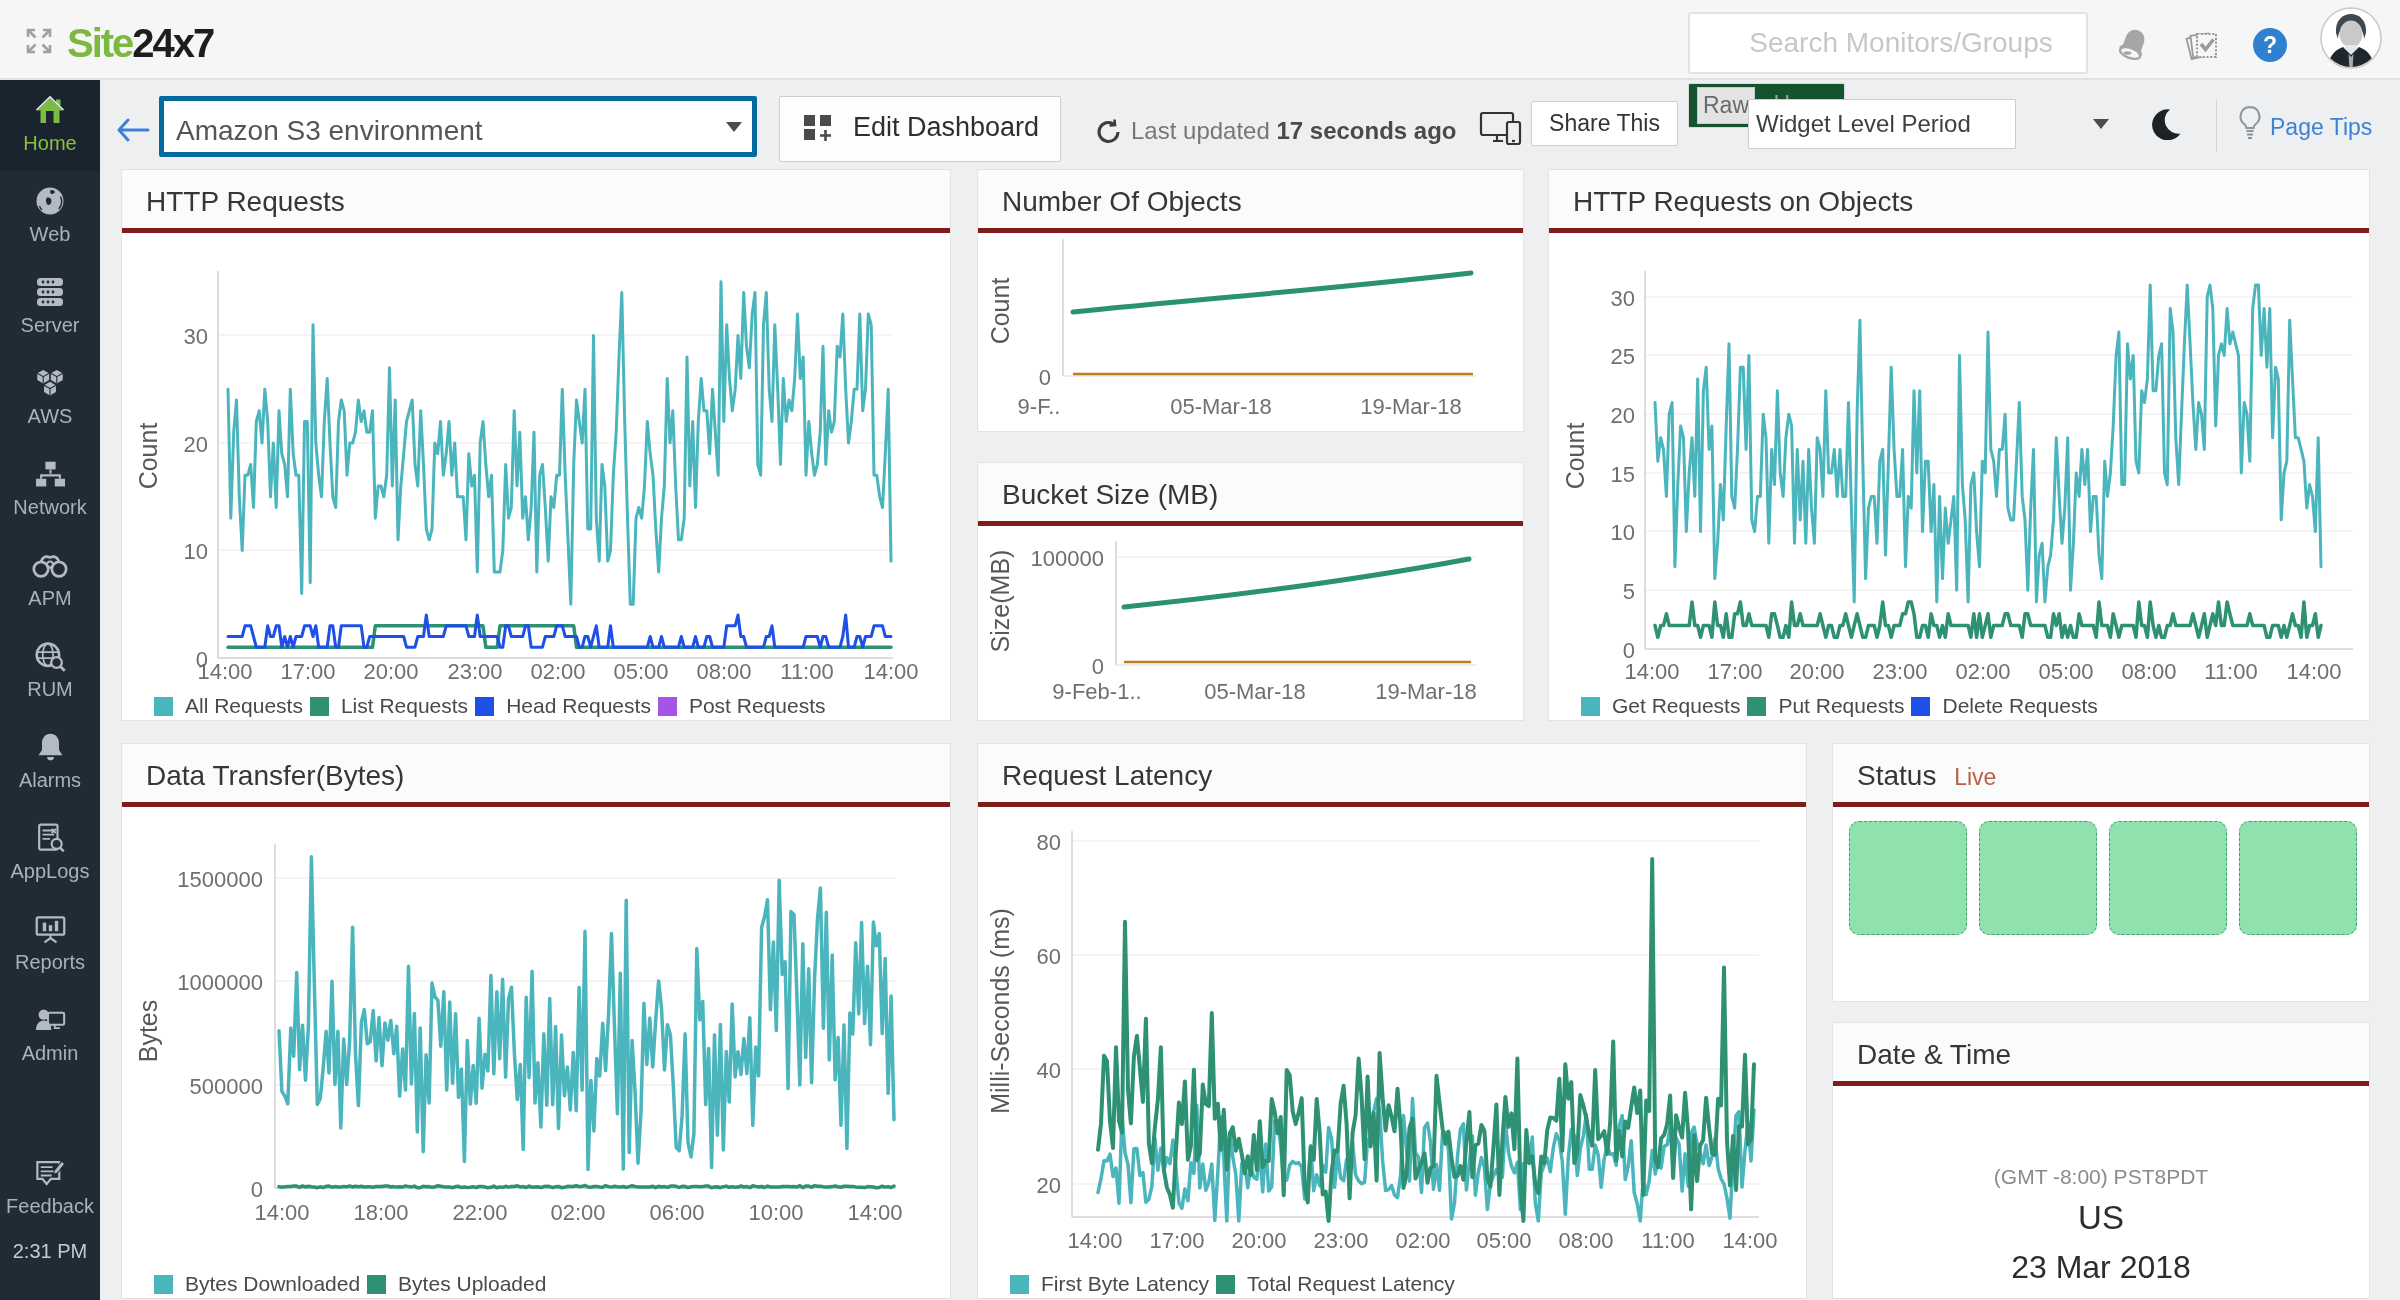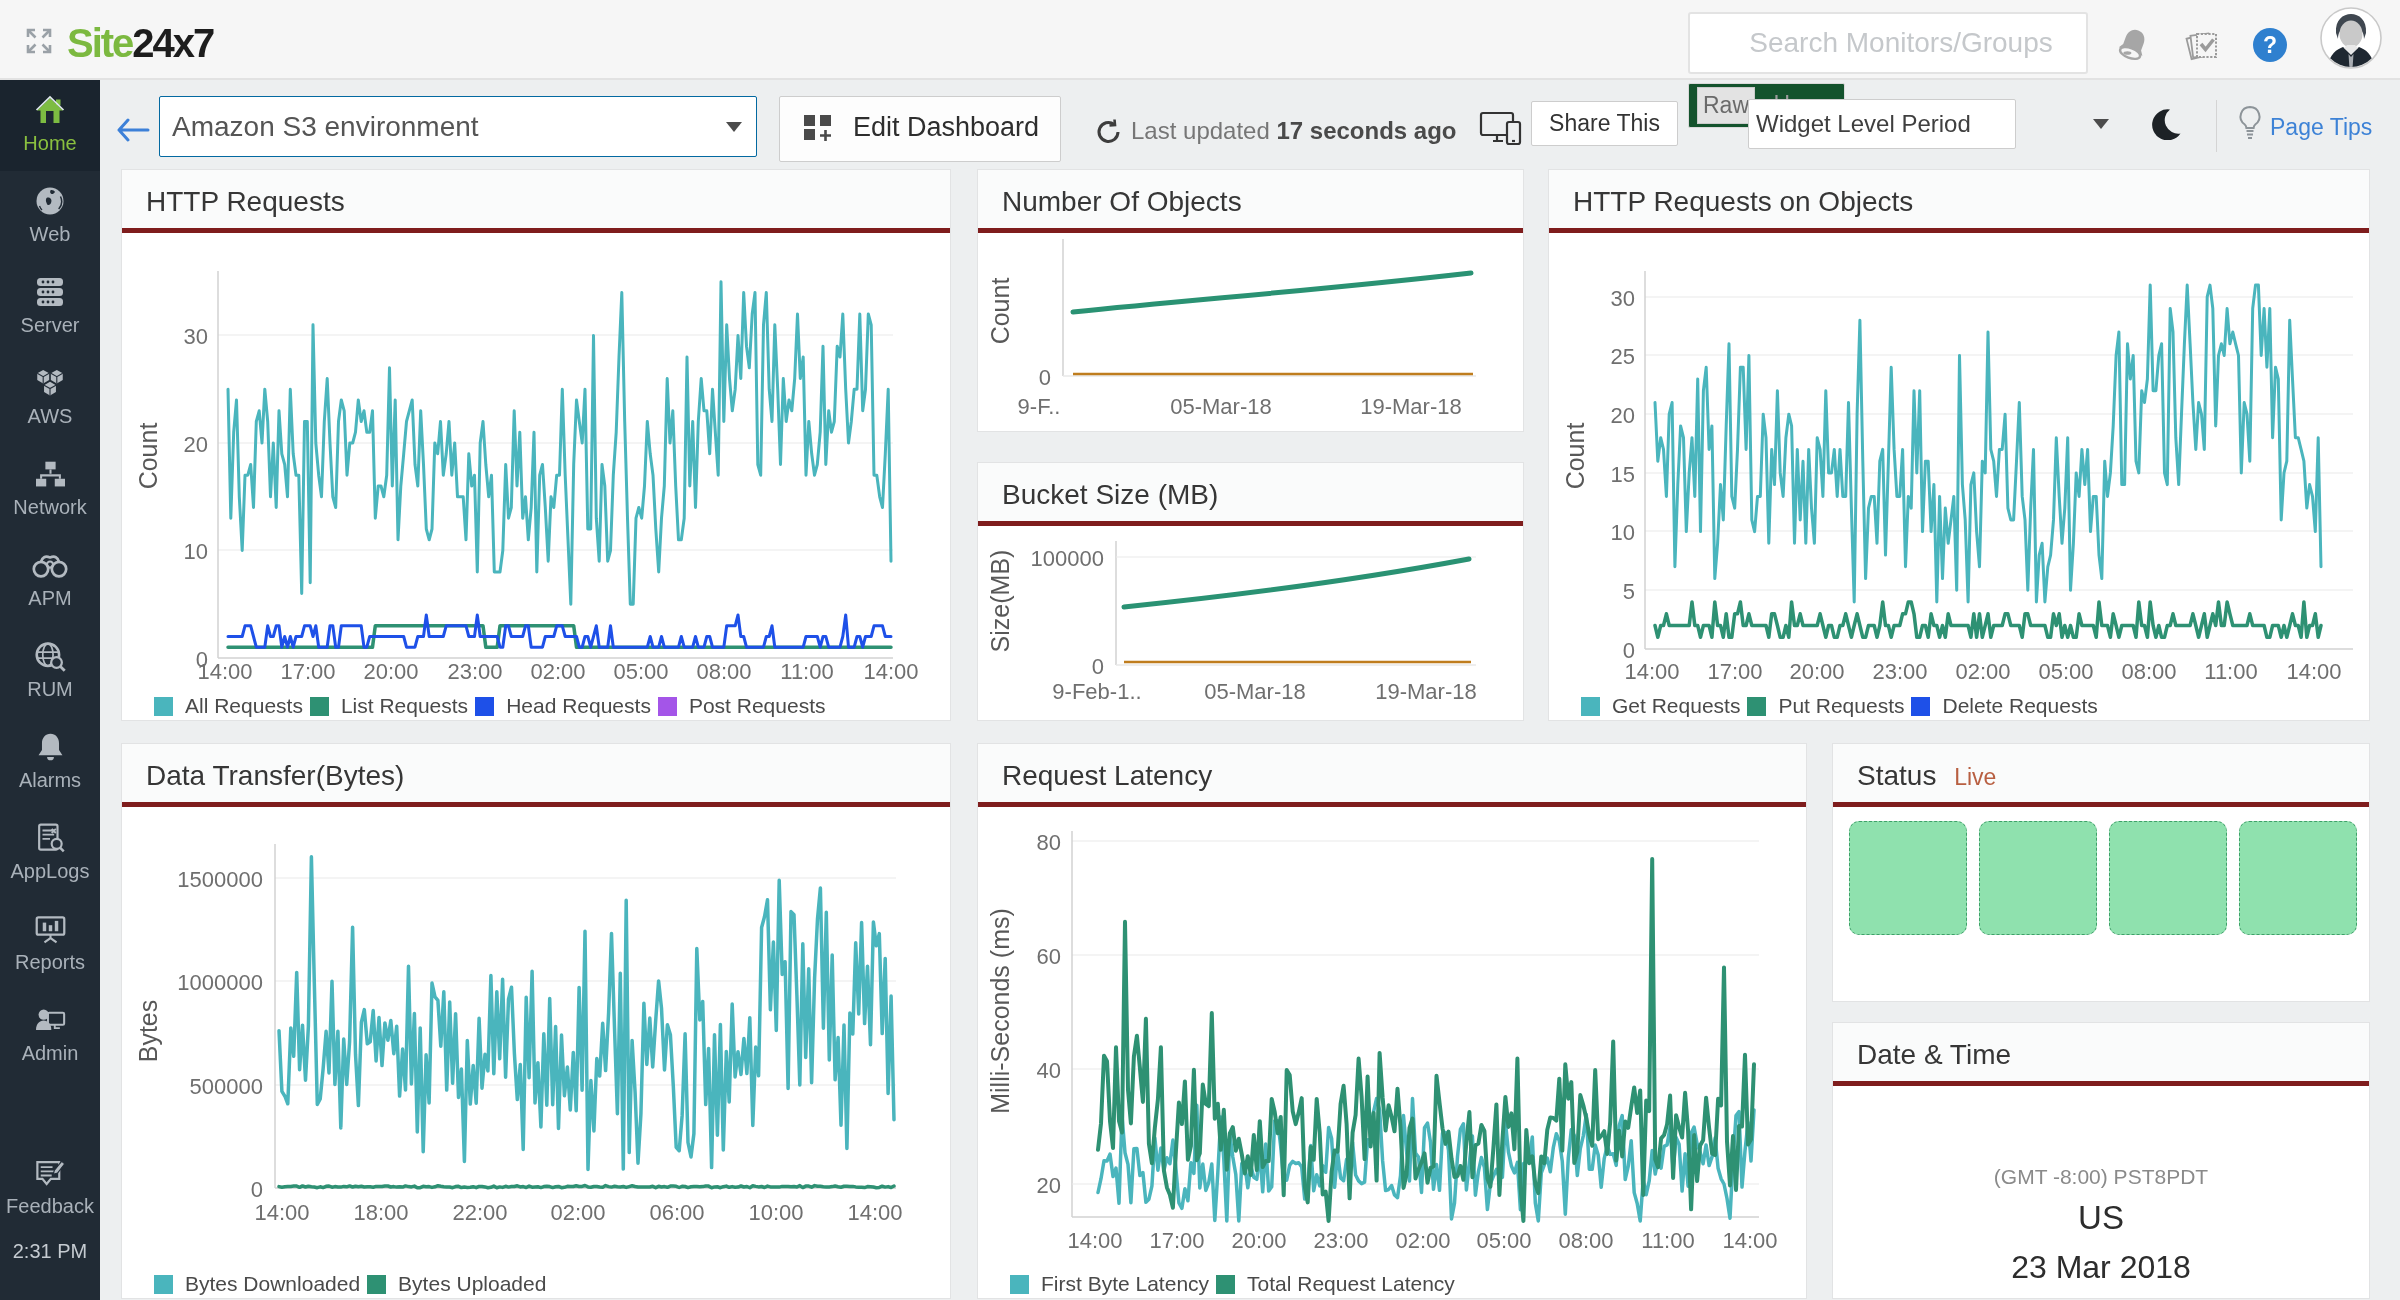--- a/index.html
+++ b/index.html
@@ -225,21 +225,21 @@
       <div class="slb">Feedback</div>
     </div>
     <div class="stime">2:31 PM</div>
   </div>
 
 <div class="tico" style="left:117px;top:118px">
     <svg width="34" height="24" viewBox="0 0 34 24" fill="none" stroke="#3c80d8" stroke-width="3" stroke-linecap="round" stroke-linejoin="round">
       <path d="M11 2 L2 12 L11 22 M2 12 H31"></path>
     </svg>
   </div>
-<div class="abs" style="left:159px;top:96px;width:598px;height:61px;background:#fff;border:1px solid #0369a1;border-radius:2px;line-height:59px;padding-left:12px;font-size:28px;color:#555">Amazon S3 environment</div>
+<div class="abs" style="left:159px;top:96px;width:598px;height:61px;background:#fff;border:5px solid #0369a1;border-radius:2px;line-height:59px;padding-left:12px;font-size:28px;color:#555">Amazon S3 environment</div>
 <div class="tico" style="left:725px;top:121px">
     <svg width="18" height="12" viewBox="0 0 18 12">
       <path d="M1 1 h16 l-8 10 Z" fill="#4c4c4c"></path>
     </svg>
   </div>
 <div class="btn" style="left:779px;top:96px;width:282px;height:66px;background:#fdfdfd">
   <div class="tico" style="left:23px;top:17px">
       <svg width="31" height="27" viewBox="0 0 31 27">
         <rect x="1" y="1" width="11" height="11" fill="#4a4a4a"></rect>
         <rect x="17" y="1" width="11" height="11" fill="#4a4a4a"></rect>

